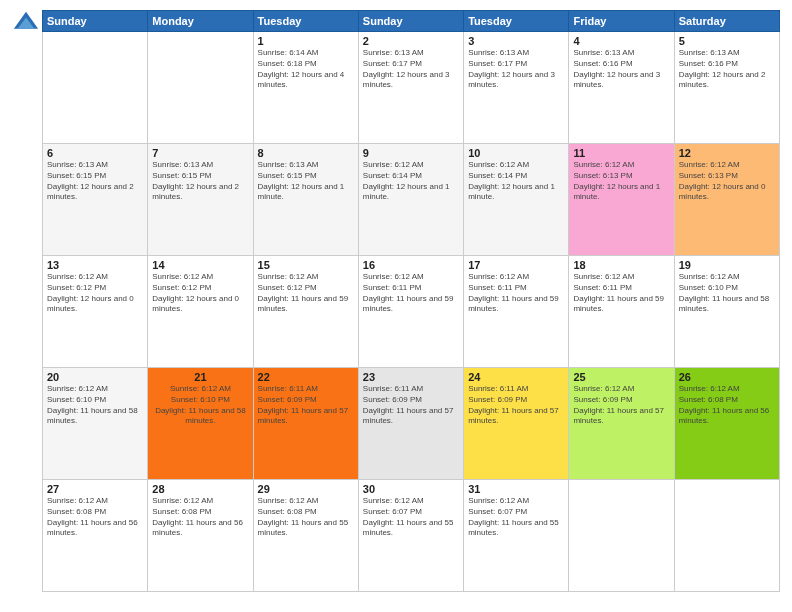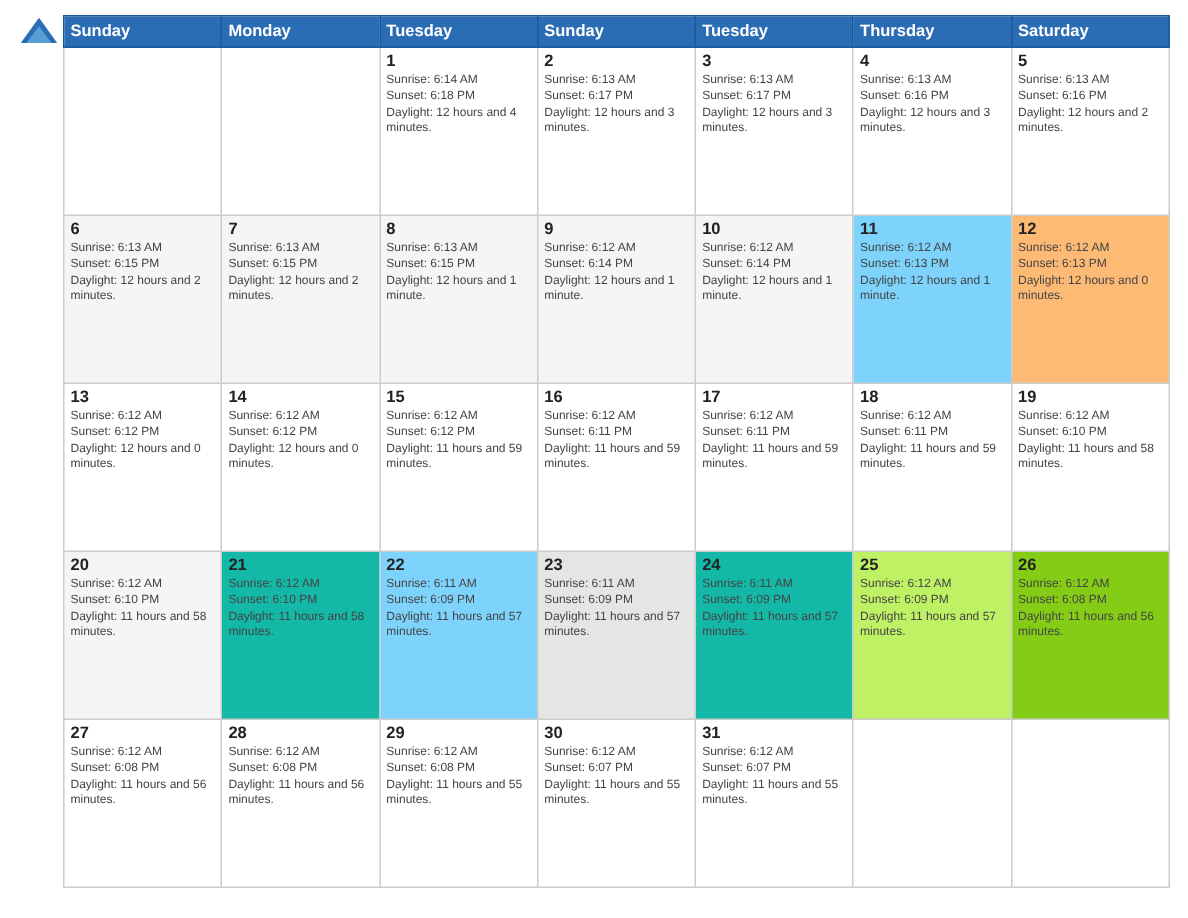--- a/index.html
+++ b/index.html
@@ -128,21 +128,21 @@
 
   <table class="calendar">
     <thead>
       <tr>
 
       <th>Sunday</th>
           <th>Monday</th>
           <th>Tuesday</th>
           <th>Sunday</th>
           <th>Tuesday</th>
-          <th>Thursday</th>
+          <th>Friday</th>
           <th>Saturday</th>
         </tr>
     </thead>
     <tbody id="calendar-body">
     <tr>
           <td class="empty-cell"></td>
           <td class="empty-cell"></td>
           <td>
             <span class="day-number">1</span>
             <div class="day-info">Sunrise: 6:14 AM<br>Sunset: 6:18 PM<br>Daylight: 12 hours and 4 minutes.</div>
@@ -178,21 +178,21 @@
             <div class="day-info">Sunrise: 6:13 AM<br>Sunset: 6:15 PM<br>Daylight: 12 hours and 1 minute.</div>
           </td>
           <td style="background: rgb(245, 245, 245);">
             <span class="day-number">9</span>
             <div class="day-info">Sunrise: 6:12 AM<br>Sunset: 6:14 PM<br>Daylight: 12 hours and 1 minute.</div>
           </td>
           <td style="background: rgb(245, 245, 245);">
             <span class="day-number">10</span>
             <div class="day-info">Sunrise: 6:12 AM<br>Sunset: 6:14 PM<br>Daylight: 12 hours and 1 minute.</div>
           </td>
-          <td style="background: #7dd3fc;">
+          <td style="background: #f9a8d4;">
             <span class="day-number">11</span>
             <div class="day-info">Sunrise: 6:12 AM<br>Sunset: 6:13 PM<br>Daylight: 12 hours and 1 minute.</div>
           </td>
           <td style="background: #fdba74;">
             <span class="day-number">12</span>
             <div class="day-info">Sunrise: 6:12 AM<br>Sunset: 6:13 PM<br>Daylight: 12 hours and 0 minutes.</div>
           </td>
         </tr>
         <tr>
           <td>
@@ -222,33 +222,33 @@
           <td>
             <span class="day-number">19</span>
             <div class="day-info">Sunrise: 6:12 AM<br>Sunset: 6:10 PM<br>Daylight: 11 hours and 58 minutes.</div>
           </td>
         </tr>
         <tr>
           <td style="background: rgb(245, 245, 245);">
             <span class="day-number">20</span>
             <div class="day-info">Sunrise: 6:12 AM<br>Sunset: 6:10 PM<br>Daylight: 11 hours and 58 minutes.</div>
           </td>
-          <td style="background: #14b8a6;">
+          <td style="background: #f97316; text-align: center;">
             <span class="day-number">21</span>
             <div class="day-info">Sunrise: 6:12 AM<br>Sunset: 6:10 PM<br>Daylight: 11 hours and 58 minutes.</div>
           </td>
-          <td style="background: #7dd3fc;">
+          <td style="background: #f97316;">
             <span class="day-number">22</span>
             <div class="day-info">Sunrise: 6:11 AM<br>Sunset: 6:09 PM<br>Daylight: 11 hours and 57 minutes.</div>
           </td>
           <td style="background: #e5e5e5;">
             <span class="day-number">23</span>
             <div class="day-info">Sunrise: 6:11 AM<br>Sunset: 6:09 PM<br>Daylight: 11 hours and 57 minutes.</div>
           </td>
-          <td style="background: #14b8a6;">
+          <td style="background: #fde047;">
             <span class="day-number">24</span>
             <div class="day-info">Sunrise: 6:11 AM<br>Sunset: 6:09 PM<br>Daylight: 11 hours and 57 minutes.</div>
           </td>
           <td style="background: #bef264;">
             <span class="day-number">25</span>
             <div class="day-info">Sunrise: 6:12 AM<br>Sunset: 6:09 PM<br>Daylight: 11 hours and 57 minutes.</div>
           </td>
           <td style="background: #84cc16;">
             <span class="day-number">26</span>
             <div class="day-info">Sunrise: 6:12 AM<br>Sunset: 6:08 PM<br>Daylight: 11 hours and 56 minutes.</div>

